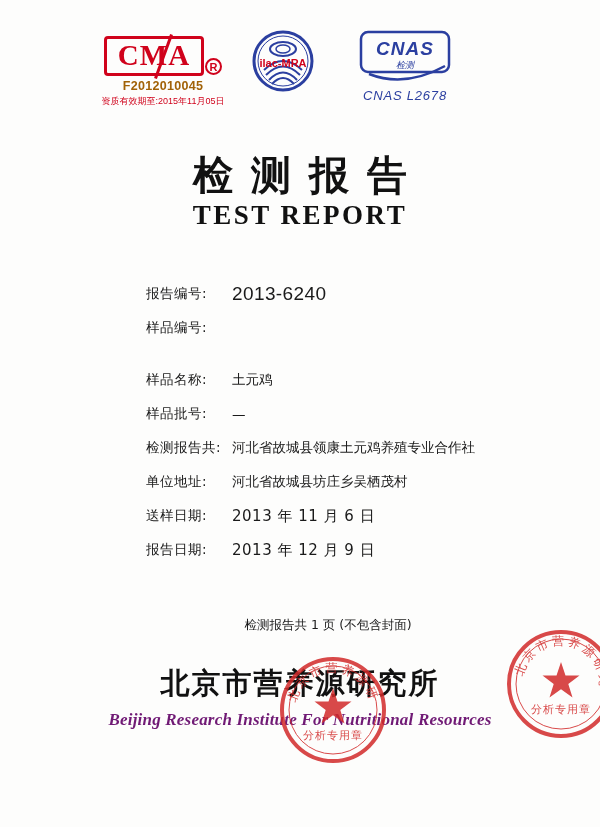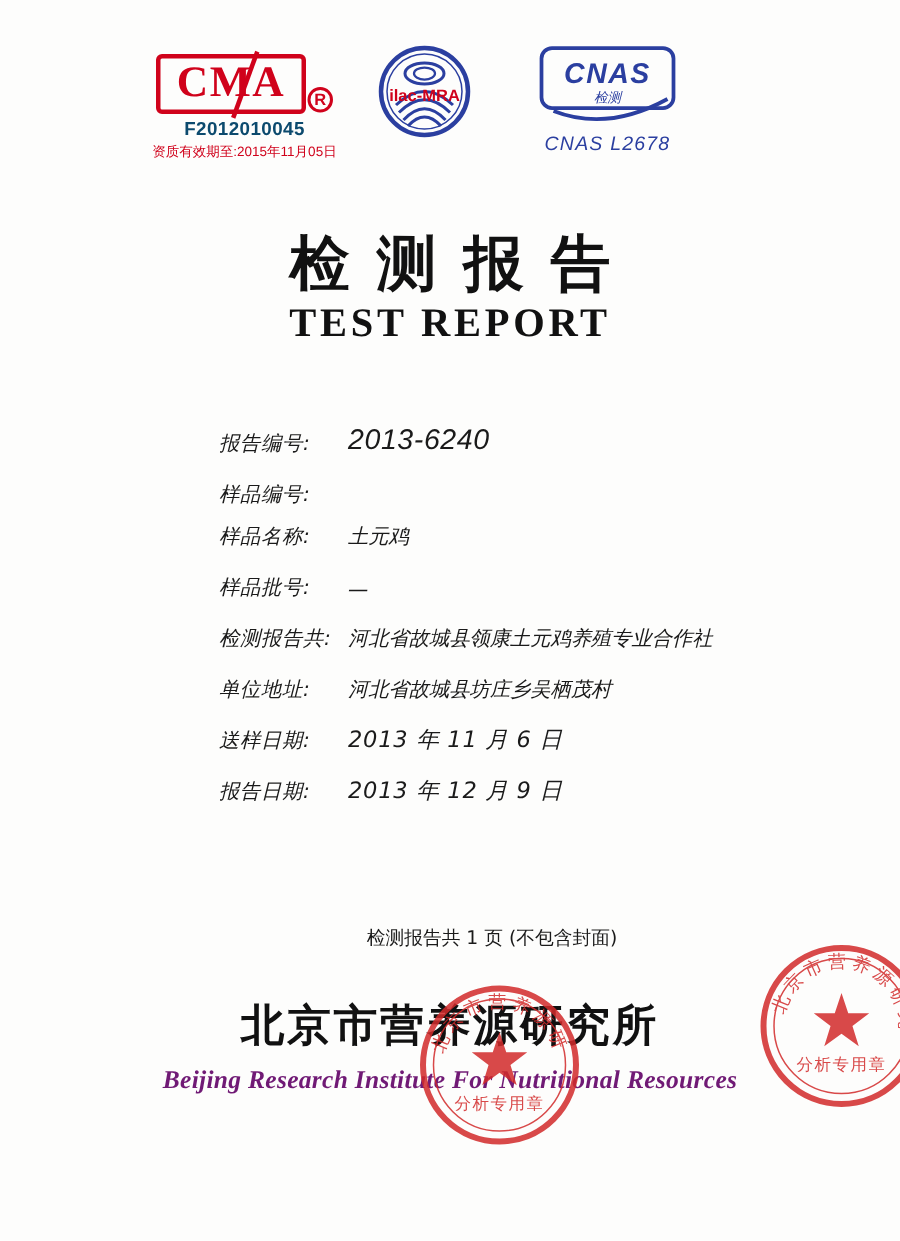--- a/index.html
+++ b/index.html
@@ -92,21 +92,21 @@
     font-weight: bold;
     line-height: 14px;
     text-align: center;
     box-sizing: border-box;
   }
   .cma-code {
     margin-top: 3px;
     font-family: "Liberation Sans", sans-serif;
     font-size: 12.5px;
     font-weight: bold;
-    color: #0c4a6e;
+    color: #a16207;
     letter-spacing: 0.3px;
   }
   .cma-valid {
     margin-top: 2px;
     font-size: 9px;
     color: #d0021b;
     white-space: nowrap;
   }
 
   
@@ -171,24 +171,23 @@
 
   
   .fields {
     position: absolute;
     top: 283px;
     left: 146px;
     width: 420px;
   }
   .field-row {
     display: flex;
-    align-items: flex-end;
+    align-items: center;
     margin-bottom: 12px;
     min-height: 22px;
-    font-style: italic;
   }
   .field-label {
     width: 86px;
     flex: 0 0 86px;
     font-family: "DejaVu Sans", sans-serif;
     font-size: 13.5px;
     color: #1a1a1a;
     letter-spacing: 0.5px;
     white-space: nowrap;
   }
@@ -200,21 +199,21 @@
   }
   .field-row.big .field-value {
     font-family: "Liberation Sans", sans-serif;
     font-size: 19px;
     letter-spacing: 0.4px;
   }
   .field-row.date .field-value {
     font-size: 15px;
     letter-spacing: 0.5px;
   }
-  .field-row.sample-no { margin-bottom: 6px; }
+  .field-row.sample-no { margin-bottom: 30px; }
 
   
   .page-note {
     position: absolute;
     top: 617px;
     left: 0;
     width: 600px;
     text-align: center;
     font-family: "DejaVu Sans", sans-serif;
     font-size: 12.5px;

